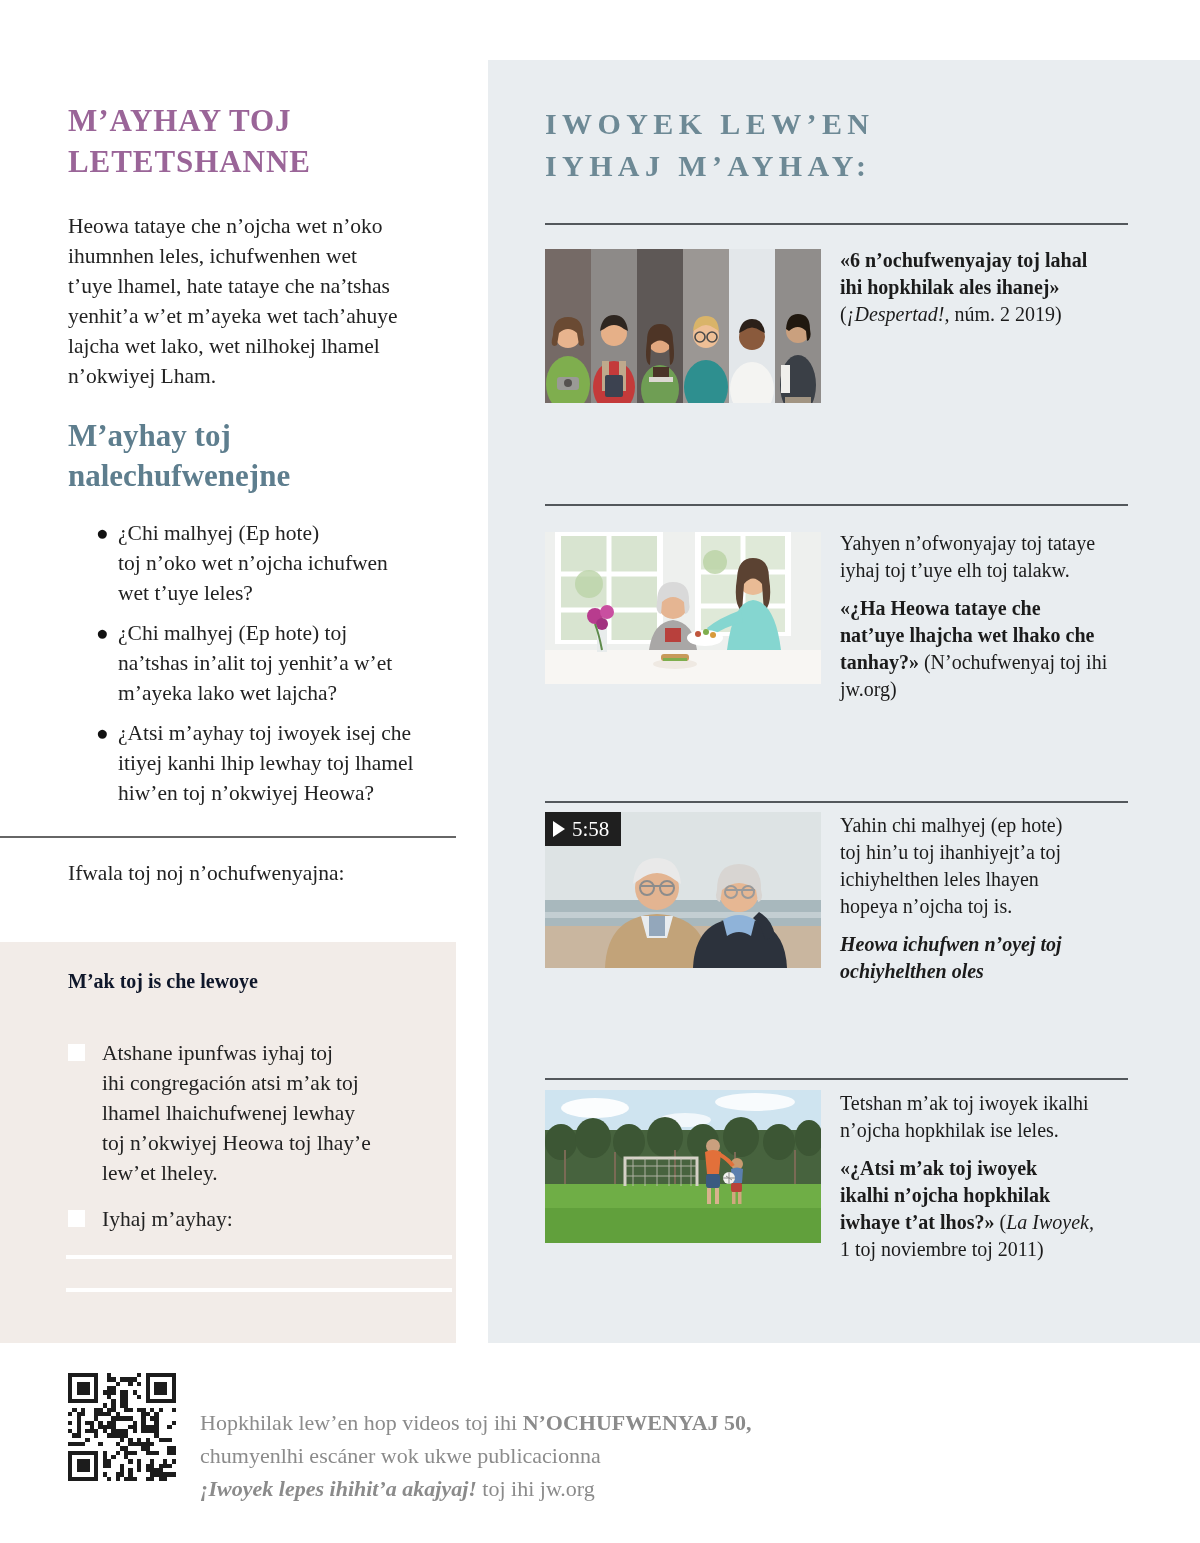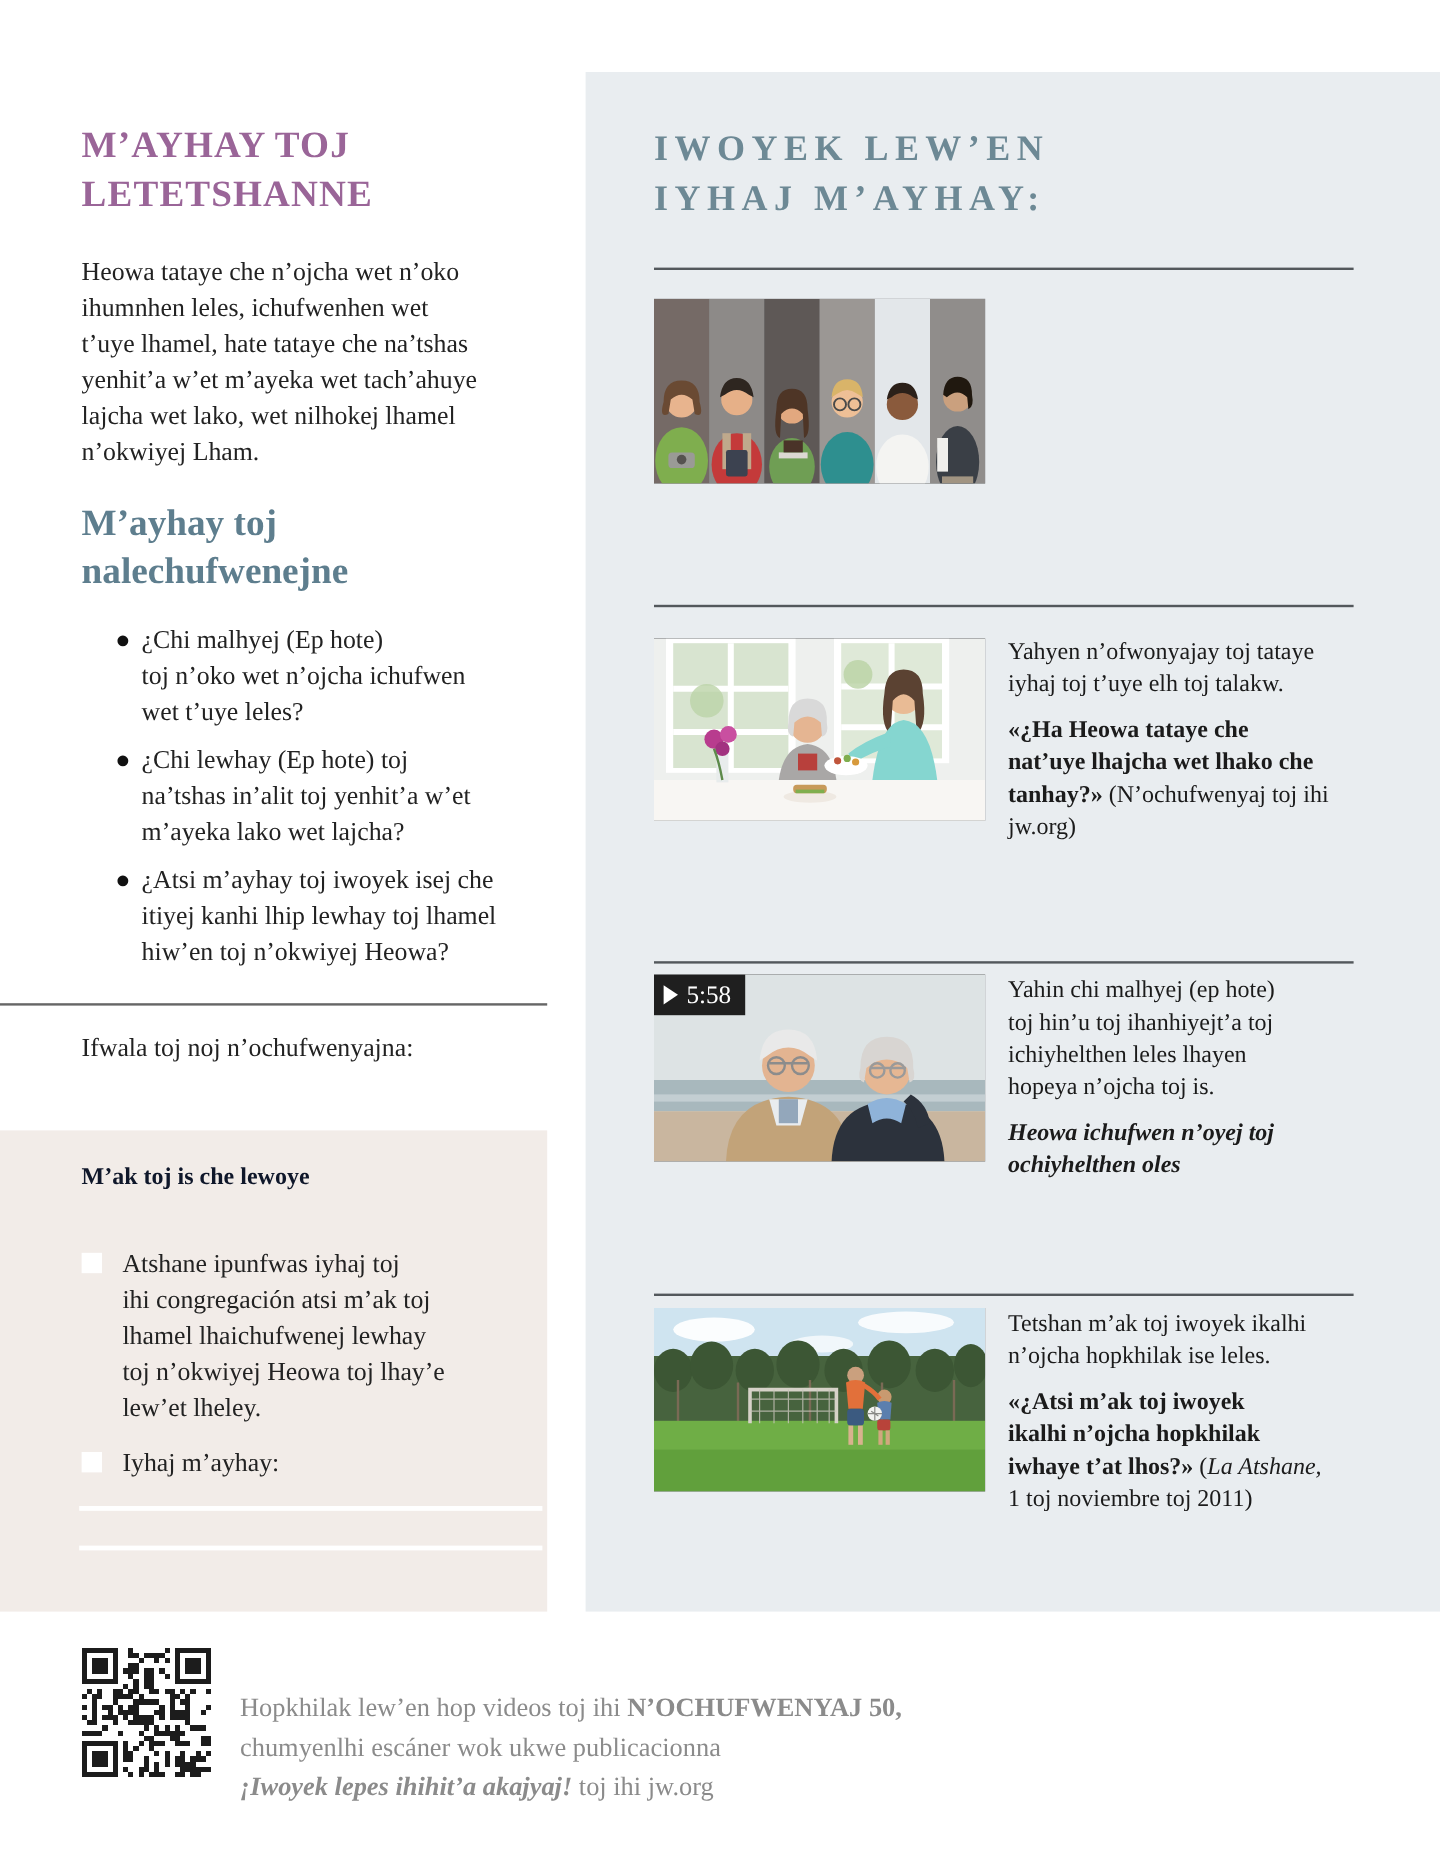--- a/index.html
+++ b/index.html
@@ -78,21 +78,21 @@
 
   <div class="bullets">
     <div class="bullet-item">
       <span class="bullet-dot">●</span>
       <span class="pre">¿Chi malhyej (Ep hote)
 toj n’oko wet n’ojcha ichufwen
 wet t’uye leles?</span>
     </div>
     <div class="bullet-item">
       <span class="bullet-dot">●</span>
-      <span class="pre">¿Chi lewhay (Ep hote) toj
+      <span class="pre">¿Chi malhyej (Ep hote) toj
 na’tshas in’alit toj yenhit’a w’et
 m’ayeka lako wet lajcha?</span>
     </div>
     <div class="bullet-item">
       <span class="bullet-dot">●</span>
       <span class="pre">¿Atsi m’ayhay toj iwoyek isej che
 itiyej kanhi lhip lewhay toj lhamel
 hiw’en toj n’okwiyej Heowa?</span>
     </div>
   </div>
@@ -166,20 +166,23 @@
       <path d="M194 84 q2 -14 13 -14 q11 0 13 14 l-4 -2 q-9 -7 -18 0 Z" fill="#2b2019"></path>
 
       <ellipse cx="253" cy="136" rx="18" ry="30" fill="#3a3f46"></ellipse>
       <rect x="236" y="116" width="9" height="28" fill="#f0efec"></rect>
       <circle cx="253" cy="82" r="12" fill="#caa07e"></circle>
       <path d="M241 80 q1 -15 12 -15 q12 0 12 15 q2 10 -3 12 l-1 -10 q-8 -8 -17 0 Z" fill="#20180f"></path>
       <rect x="240" y="148" width="26" height="6" fill="#a19482"></rect>
     </svg>
   </div>
   <div class="entry-text" style="top:247px;">
+    <p class="entry-ref pre"><span class="seg-b">«6 n’ochufwenyajay toj lahal
+ihi hopkhilak ales ihanej»</span><span class="seg-n">
+(</span><span class="seg-i">¡Despertad!,</span><span class="seg-n"> núm. 2 2019)</span></p>
   </div>
 
   <div class="thumb" style="top:532px;height:152px;">
     <svg viewBox="0 0 276 152">
       <rect width="276" height="152" fill="#eef0ee"></rect>
       <rect x="10" y="0" width="108" height="112" fill="#ffffff"></rect>
       <rect x="16" y="4" width="96" height="104" fill="#d8e4d0"></rect>
       <rect x="150" y="0" width="96" height="104" fill="#ffffff"></rect>
       <rect x="156" y="4" width="84" height="96" fill="#dfe9d8"></rect>
       <g stroke="#ffffff" stroke-width="5">
@@ -324,21 +327,21 @@
       <path d="M181 86 l6 4 M184 82 l0 12 M178 88 l12 0" stroke="#8a8a86" stroke-width="1"></path>
 
       <path d="M174 64 q10 6 14 12" stroke="#e2703a" stroke-width="4" fill="none"></path>
     </svg>
   </div>
   <div class="entry-text" style="top:1090px;">
     <p class="entry-body pre">Tetshan m’ak toj iwoyek ikalhi
 n’ojcha hopkhilak ise leles.</p>
     <p class="entry-ref pre"><span class="seg-b">«¿Atsi m’ak toj iwoyek
 ikalhi n’ojcha hopkhilak
-iwhaye t’at lhos?»</span><span class="seg-n"> (</span><span class="seg-i">La Atshane,</span><span class="seg-n">
+iwhaye t’at lhos?»</span><span class="seg-n"> (</span><span class="seg-i">La Iwoyek,</span><span class="seg-n">
 1 toj noviembre toj 2011)</span></p>
   </div>
 
   <div class="qr">
     <svg id="qr-svg" viewBox="0 0 25 25" shape-rendering="crispEdges">
         <g fill="#1c1c1c">
           <rect x="9" y="0" width="1" height="1"></rect>
           <rect x="16" y="0" width="1" height="1"></rect>
           <rect x="9" y="1" width="1" height="1"></rect>
           <rect x="10" y="1" width="1" height="1"></rect>

